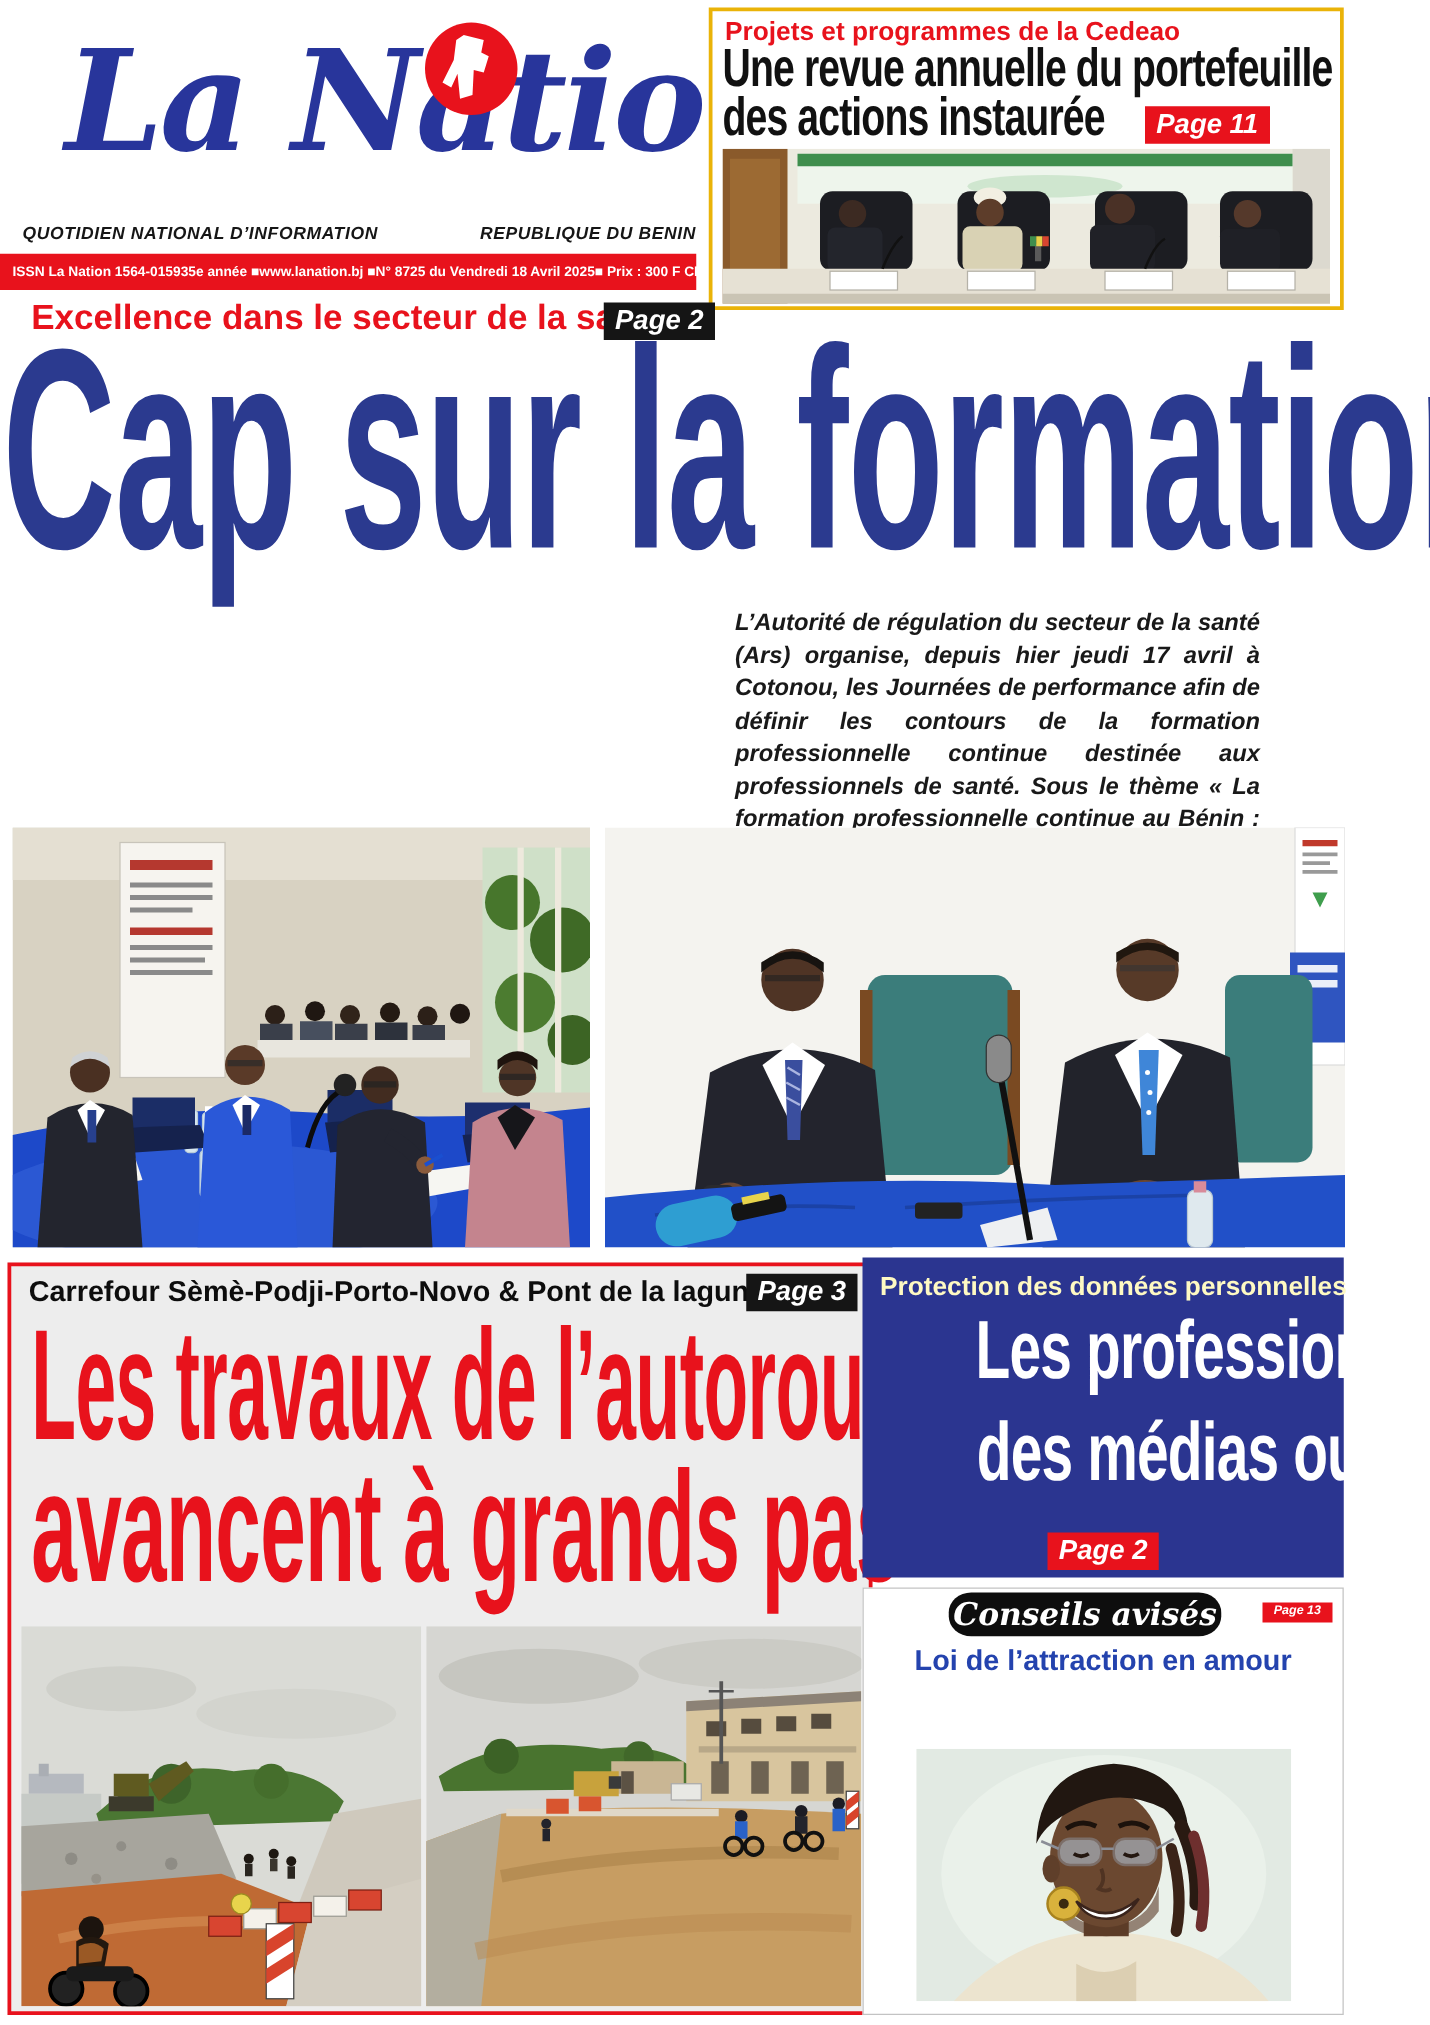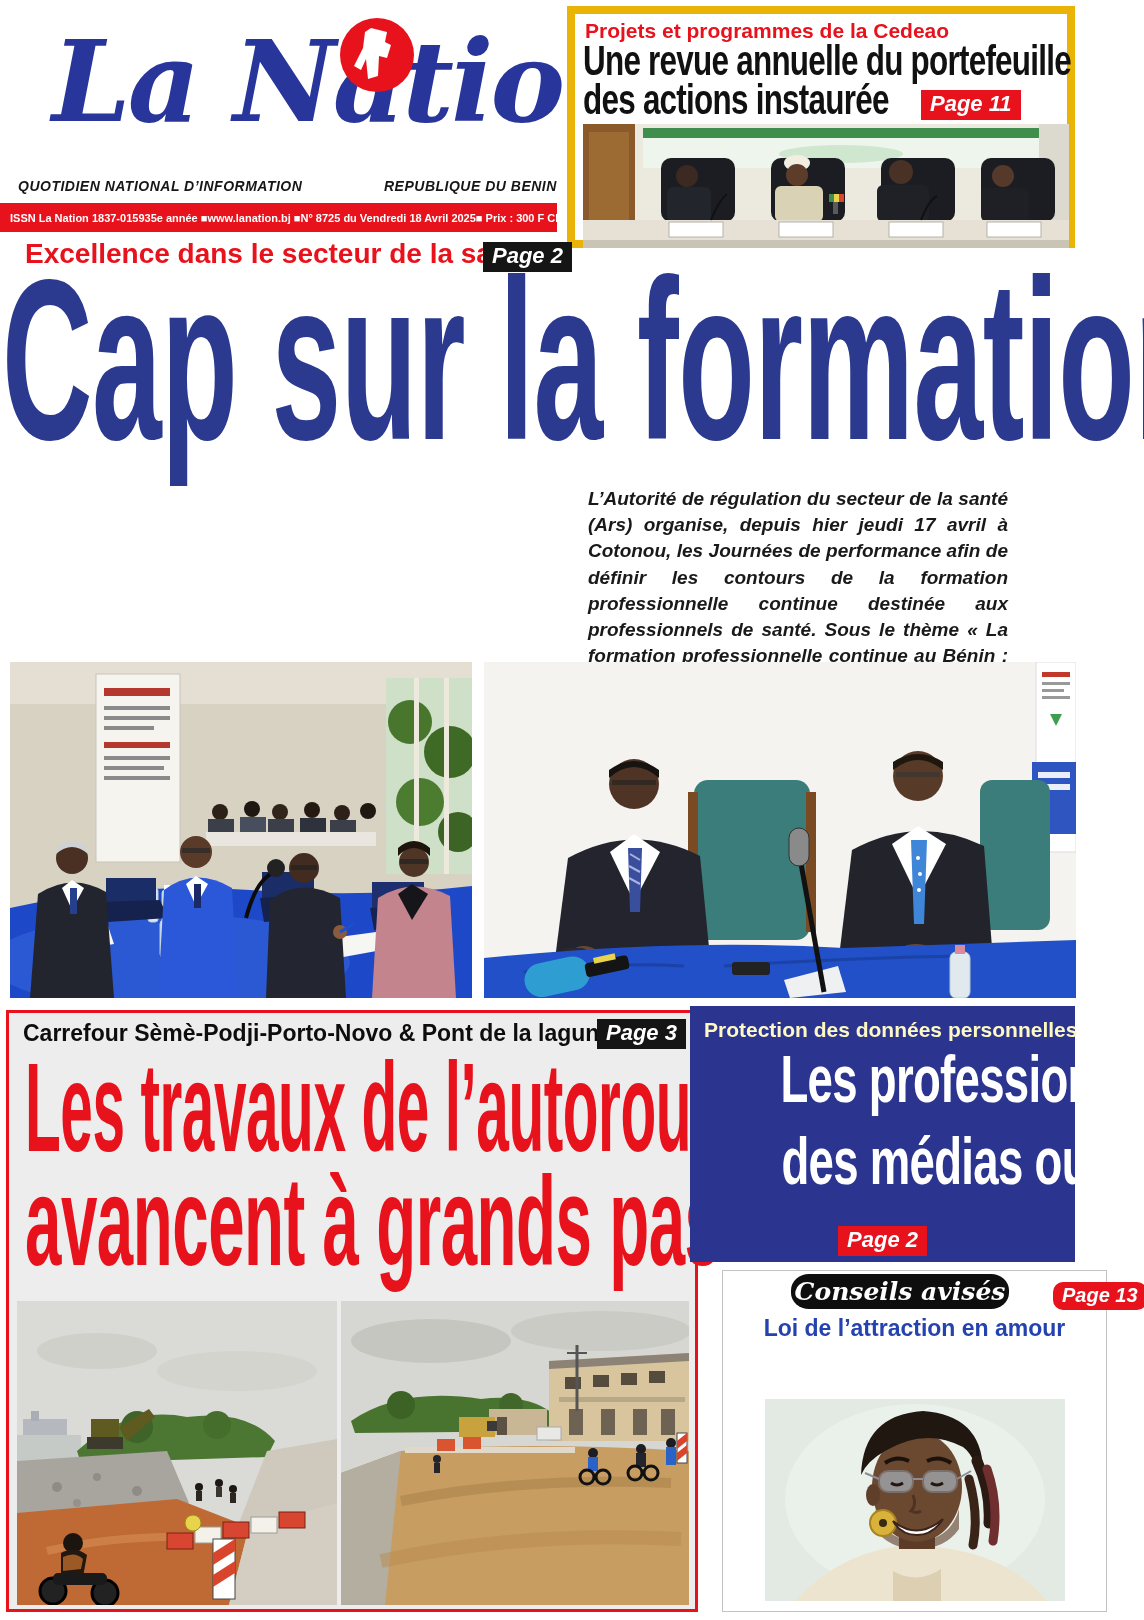--- a/index.html
+++ b/index.html
@@ -15,21 +15,21 @@
   .infobar{background:#e8121c;color:#fff;display:flex;align-items:center;justify-content:space-between;
            padding:0 10px;font-weight:bold;font-size:11px;height:29px;white-space:nowrap;}
   
   .cond{font-weight:bold;white-space:nowrap;display:inline-block;transform-origin:0 0;
         line-height:.9;letter-spacing:-1px;}
   .cond-c{transform-origin:50% 0;}
   .badge{display:inline-block;color:#fff;font-style:italic;font-weight:bold;font-size:22px;
          padding:1px 9px 3px;line-height:1.2;white-space:nowrap;}
   .b-red{background:#e8121c;} .b-black{background:#151515;}
   .kicker-red{color:#e8121c;font-weight:bold;}
-  .boxtr{border:8px solid #eab308;background:#fff;box-sizing:border-box;}
+  .boxtr{border:3px solid #eab308;background:#fff;box-sizing:border-box;}
   .graybox{background:#ededed;border:3px solid #e8121c;box-sizing:border-box;}
   .bluebox{background:#2b3590;box-sizing:border-box;}
   .whitebox{background:#fff;border:1px solid #c3c3c3;box-sizing:border-box;}
   .lede{font-weight:bold;font-style:italic;text-align:justify;font-size:19px;line-height:1.38;color:#191919;}
   .center{width:100%;text-align:center;}
   .ribbon{background:#0e0e0e;border-radius:18px/16px;color:#fff;font-family:"DejaVu Serif",serif;
           font-style:italic;font-weight:bold;font-size:25px;display:flex;align-items:center;justify-content:center;}
   svg{display:block;}
 </style>
 </head>
@@ -42,21 +42,21 @@
   <div class="ab roundel" style="left:340px;top:18px;">
     <svg width="52" height="58" viewBox="0 0 52 58">
       <path d="M20 2 L36 6 L34 16 L40 19 L36 32 L28 30 L27 50 L17 53 L15 33 L10 44 L3 40 L12 22 L14 6 Z" fill="#ffffff"></path>
     </svg>
   </div>
 
   <div class="ab tagline" style="left:18px;top:178px;text-align:center;">QUOTIDIEN NATIONAL D’INFORMATION</div>
   <div class="ab tagline" style="left:384px;top:178px;">REPUBLIQUE DU BENIN</div>
 
   <div class="ab infobar" style="left:0px;top:203px;width:537px;">
-    <span>ISSN La Nation 1837-0159</span>
+    <span>ISSN La Nation 1564-0159</span>
     <span>35e année ■</span>
     <span>www.lanation.bj ■</span>
     <span>N° 8725 du Vendredi 18 Avril 2025</span>
     <span>■ Prix : 300 F CFA</span>
   </div>
 
   <div class="ab boxtr" style="left:567px;top:6px;width:508px;height:242px;">
     <div class="ab kicker-red" style="left:10px;top:5px;font-size:21px;">Projets et programmes de la Cedeao</div>
     <div class="ab" style="left:8px;top:27px;color:#111;">
       <span class="cond" style="font-size:43px;transform:scaleX(.73);">Une revue annuelle du portefeuille</span>
@@ -362,23 +362,23 @@
       <span class="cond cond-c" style="font-size:66px;transform:scaleX(.69);">Les professionnels</span>
     </div>
     <div class="ab center" style="left:0;top:126px;color:#ffffff;">
       <span class="cond cond-c" style="font-size:66px;transform:scaleX(.69);">des médias outillés</span>
     </div>
     <div class="ab center" style="left:0;top:220px;">
       <span class="badge b-red">Page 2</span>
     </div>
   </div>
 
-  <div class="ab whitebox" style="left:690px;top:1270px;width:385px;height:342px;margin-left:32px;">
+  <div class="ab whitebox" style="left:690px;top:1270px;width:385px;height:342px;">
     <div class="ab ribbon" style="left:68px;top:3px;width:218px;height:35px;">Conseils avisés</div>
-    <div class="ab badge b-red" style="left:330px;top:11px;font-size:20px;border-radius:10px;">Page 13</div>
+    <div class="ab badge b-red" style="left:319px;top:11px;font-size:10px;">Page 13</div>
     <div class="ab center" style="left:0;top:44px;font-size:23px;font-weight:bold;color:#2443ae;white-space:nowrap;">Loi de l’attraction en amour</div>
 
     <svg class="ab" style="left:42px;top:128px;" width="300" height="202" viewBox="0 0 300 202">
       <rect width="300" height="202" fill="#e2eae3"></rect>
       <ellipse cx="150" cy="100" rx="130" ry="95" fill="#eaf1ea"></ellipse>
       <path d="M30 202 Q80 148 150 146 Q240 150 282 202 Z" fill="#ece4cf"></path>
       <path d="M128 172 Q152 186 176 170 L176 202 L128 202 Z" fill="#dccfb2"></path>
       <rect x="134" y="116" width="36" height="34" fill="#5f3f2a"></rect>
       <ellipse cx="152" cy="88" rx="45" ry="55" fill="#6b4830"></ellipse>
       <path d="M110 110 Q118 140 152 143 Q186 140 194 110 L194 130 Q180 150 152 150 Q124 150 110 130 Z" fill="#5a3a26" opacity=".6"></path>

